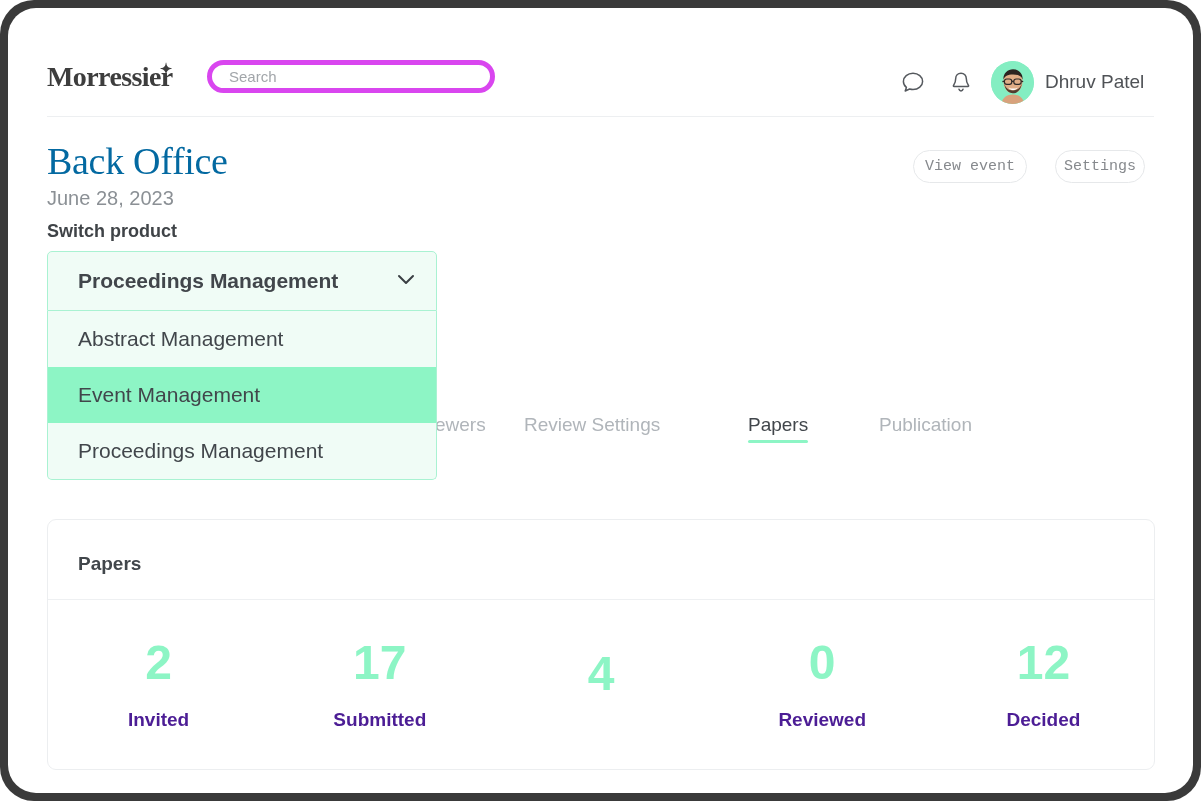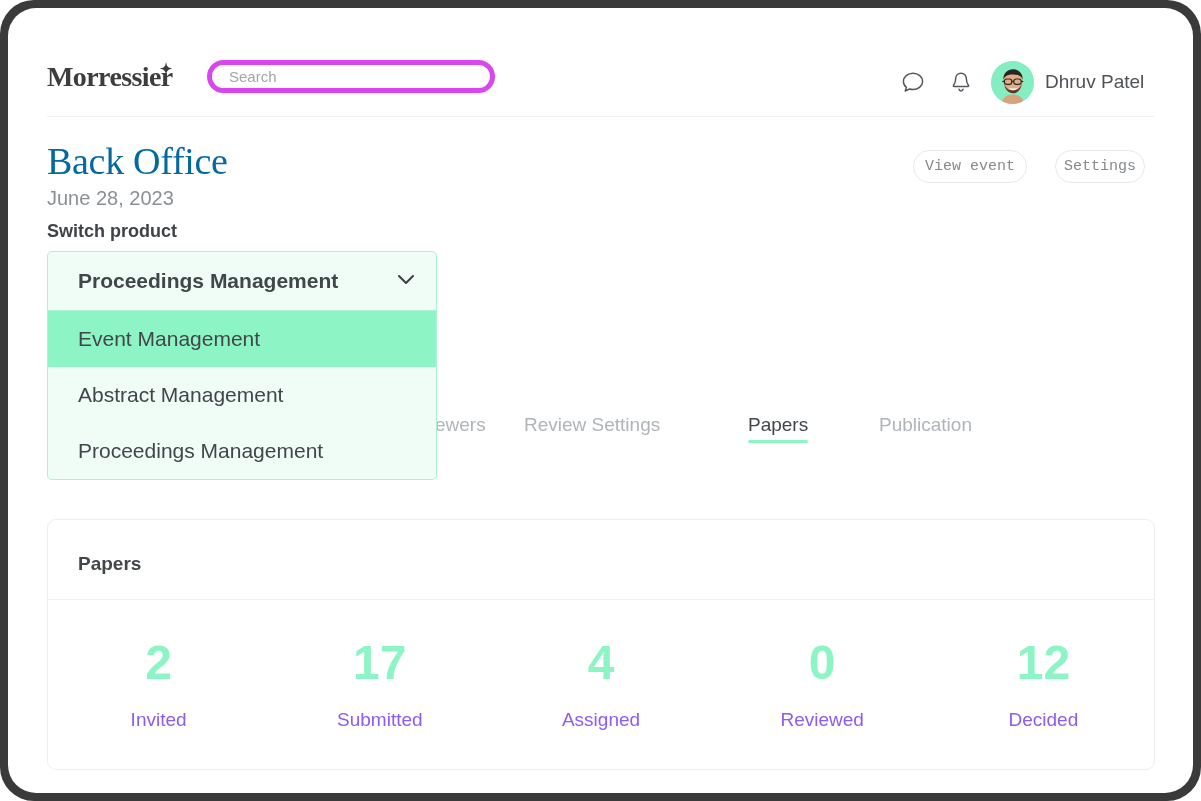--- a/index.html
+++ b/index.html
@@ -256,22 +256,22 @@
   }
   .stat-value {
     font-size: 48px;
     font-weight: bold;
     color: #8df5c5;
     line-height: 1;
     margin-bottom: 22px;
   }
   .stat-label {
     font-size: 19px;
-    font-weight: normal;
-    color: #8b5cf6;
+    font-weight: bold;
+    color: #4c1d95;
   }
 </style>
 </head>
 <body>
 
 <div id="device-frame">
   <div id="app-window">
 
     <div id="top-header">
 
@@ -352,25 +352,25 @@
       <div id="dropdown-trigger">
         <span id="dropdown-trigger-label">Proceedings Management</span>
         <span>
           <svg viewBox="0 0 24 24" width="24" height="24" fill="none" stroke="#3a3f44" stroke-width="2" stroke-linecap="round" stroke-linejoin="round">
             <polyline points="5,9 12,16 19,9"></polyline>
           </svg>
         </span>
       </div>
 
       <div id="dropdown-menu">
+        <div class="dropdown-option">
+          <span>Abstract Management</span>
+        </div>
         <div class="dropdown-option is-highlighted">
           <span>Event Management</span>
-        </div>
-        <div class="dropdown-option">
-          <span>Abstract Management</span>
         </div>
         <div class="dropdown-option">
           <span>Proceedings Management</span>
         </div>
       </div>
     </div>
 
     <div id="papers-card">
       <div id="papers-card-title">Papers</div>
       <div id="papers-card-divider"></div>
@@ -379,21 +379,20 @@
         <div class="stat-cell">
           <div class="stat-value">2</div>
           <div class="stat-label">Invited</div>
         </div>
         <div class="stat-cell">
           <div class="stat-value">17</div>
           <div class="stat-label">Submitted</div>
         </div>
         <div class="stat-cell">
           <div class="stat-value">4</div>
-          <div class="stat-label">Assigned</div>
         </div>
         <div class="stat-cell">
           <div class="stat-value">0</div>
           <div class="stat-label">Reviewed</div>
         </div>
         <div class="stat-cell">
           <div class="stat-value">12</div>
           <div class="stat-label">Decided</div>
         </div>
       </div>

